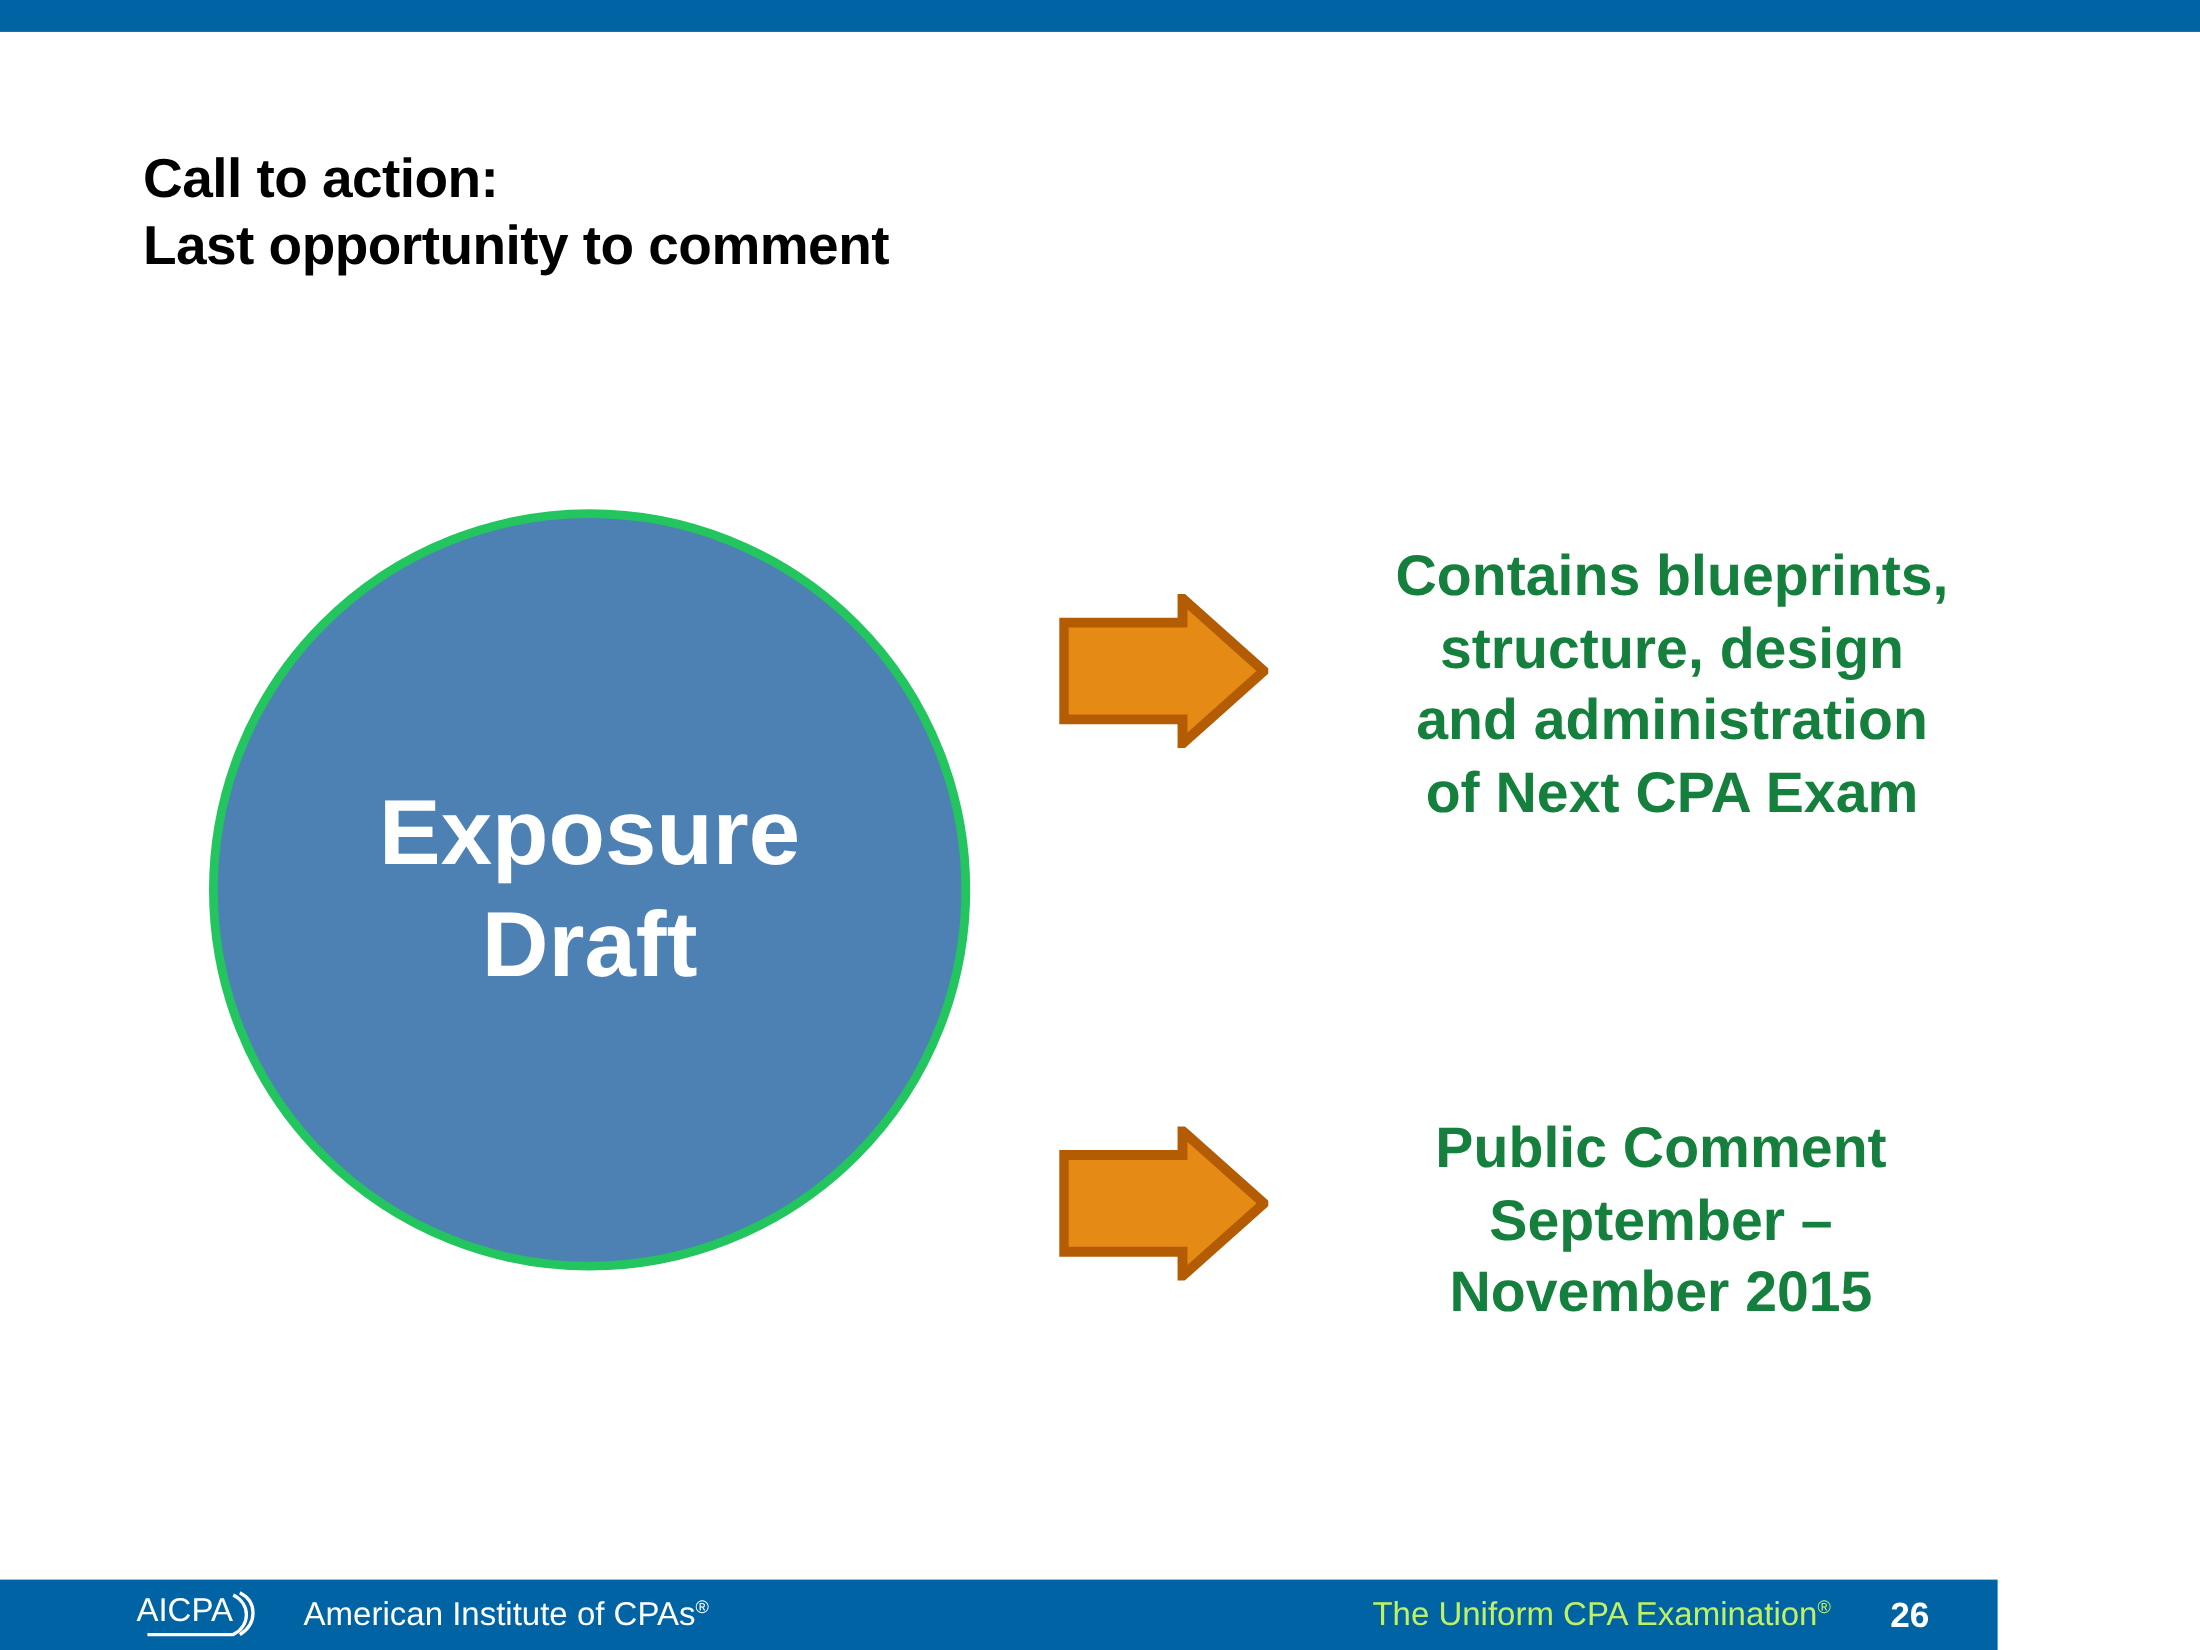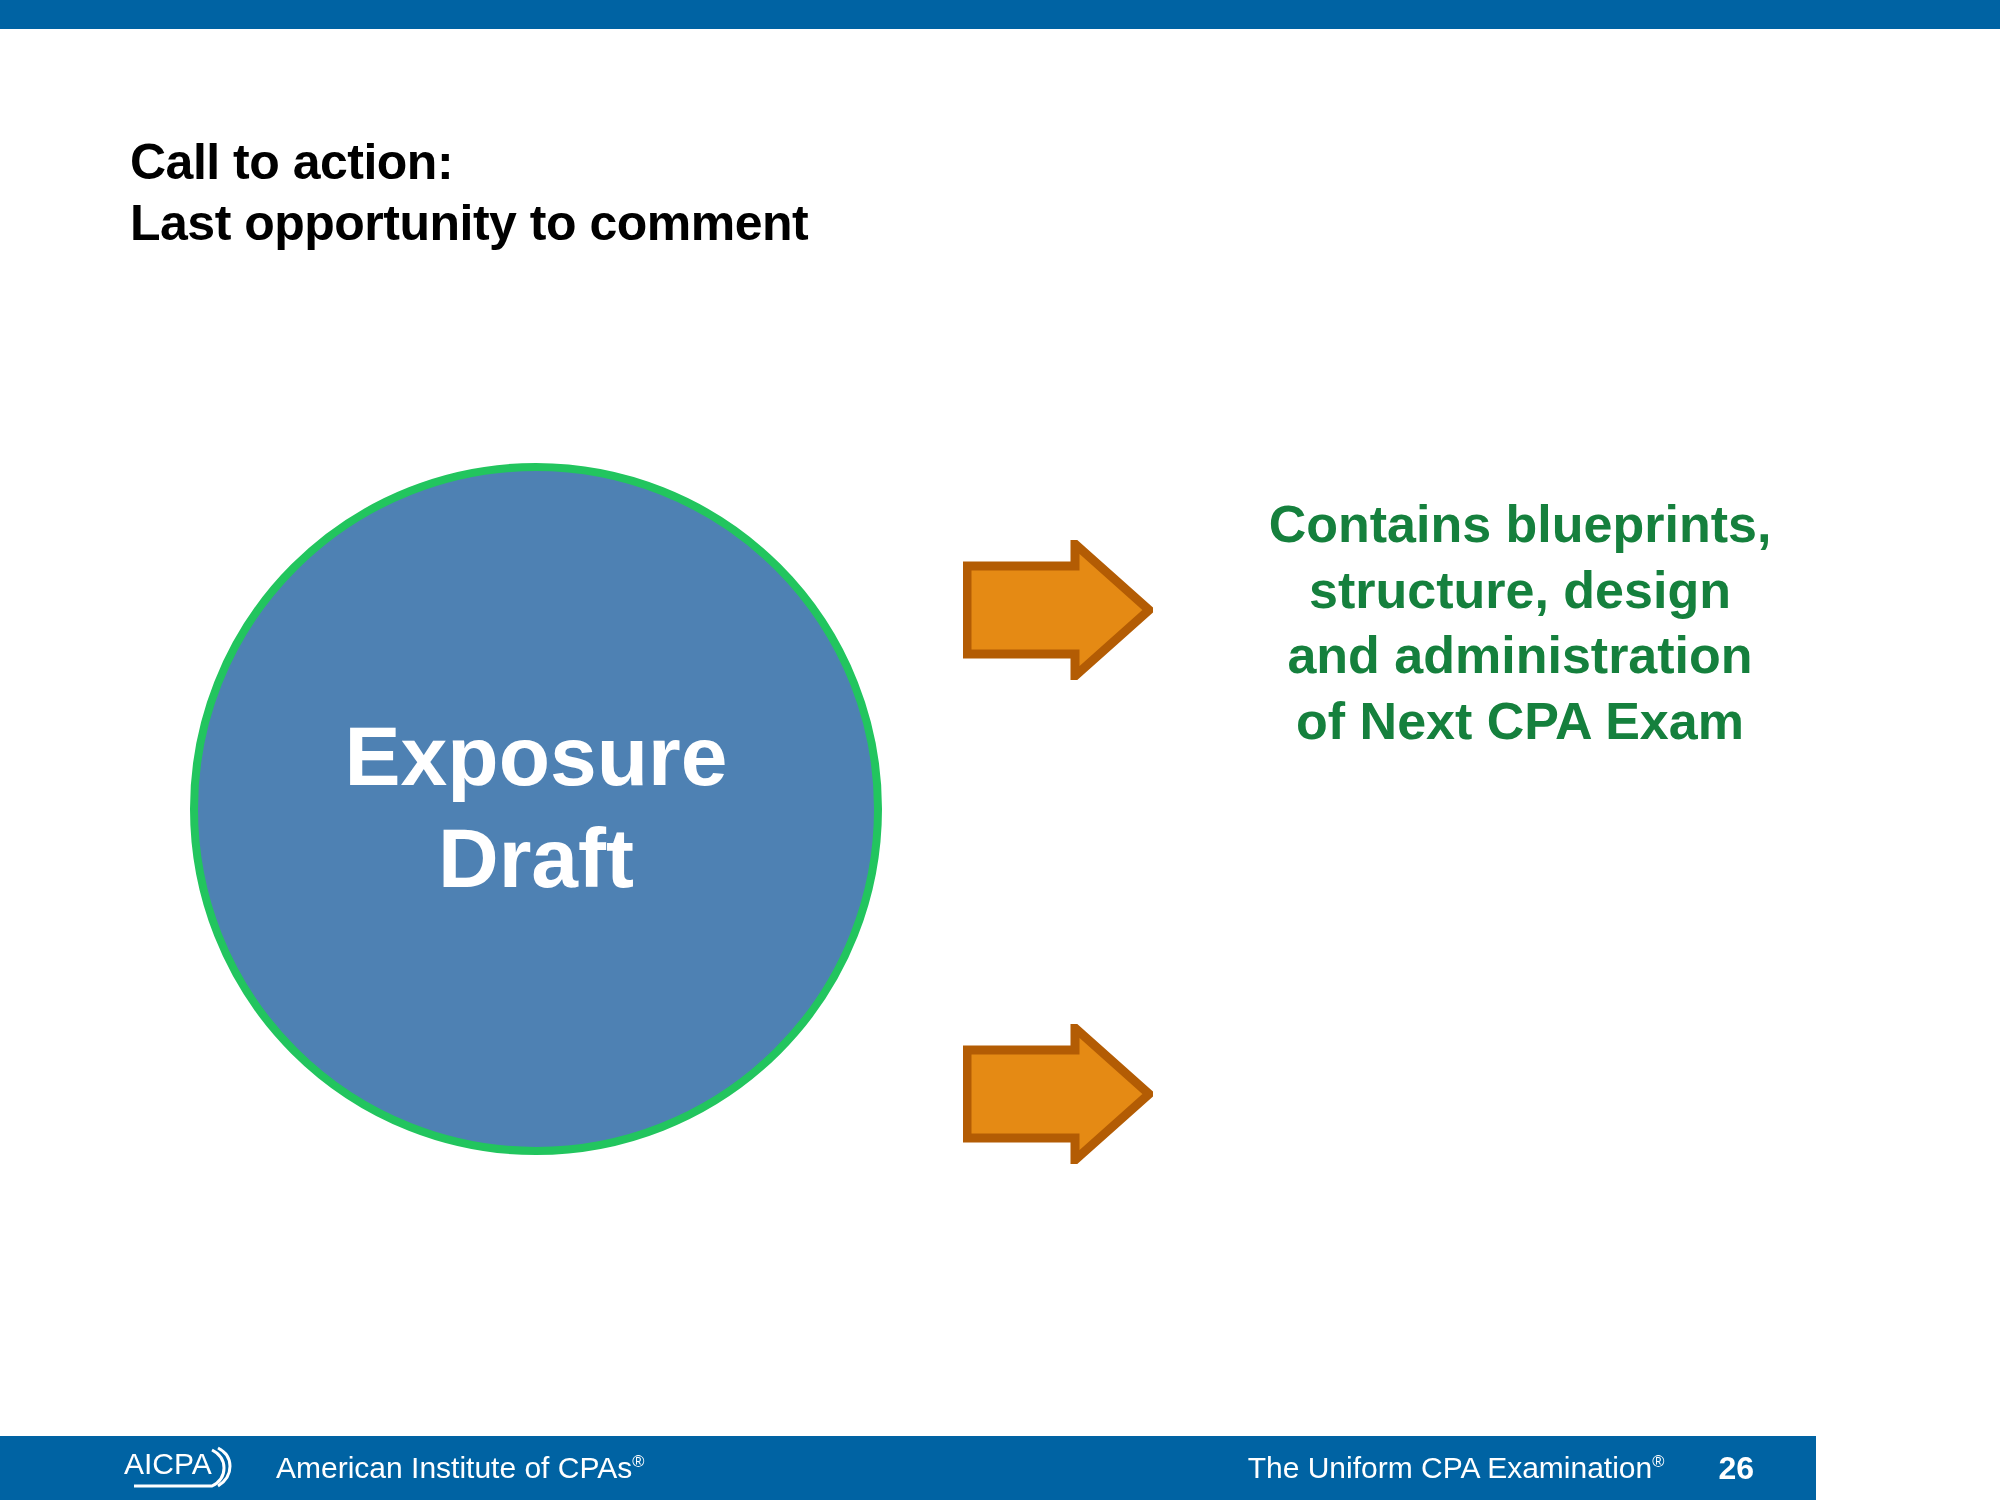--- a/index.html
+++ b/index.html
@@ -126,21 +126,21 @@
     margin-left: 14px;
     white-space: nowrap;
   }
   .footer-right {
     margin-left: auto;
     display: flex;
     align-items: center;
     margin-right: 62px;
   }
   .footer-exam {
-    color: #ffffff;
+    color: #bef264;
     font-size: 30px;
     white-space: nowrap;
   }
   .footer-page {
     color: #ffffff;
     font-size: 32px;
     margin-left: 54px;
     font-weight: bold;
   }
   .reg {
@@ -175,20 +175,23 @@
 structure, design
 and administration
 of Next CPA Exam</div>
 
   <div class="arrow arrow-2">
     <svg viewBox="0 0 190 140" preserveAspectRatio="none" aria-hidden="true">
       <polygon points="4,26 112,26 112,4 186,70 112,136 112,114 4,114" fill="#E58A14" stroke="#B35C04" stroke-width="9" stroke-linejoin="miter"></polygon>
     </svg>
   </div>
 
+  <div class="callout callout-2">Public Comment
+September –
+November 2015</div>
 
   <div class="footer">
     <div class="footer-left">
       <div class="aicpa-logo">
         <svg viewBox="0 0 140 48" aria-hidden="true">
           <text x="2" y="30" font-family="'Liberation Sans', sans-serif" font-size="30" fill="#ffffff">AICPA</text>
           <path d="M 96 4 C 112 12 112 32 96 42" fill="none" stroke="#ffffff" stroke-width="3"></path>
           <path d="M 12 42 L 90 42 C 106 34 106 14 90 6" fill="none" stroke="#ffffff" stroke-width="3"></path>
         </svg>
       </div>

